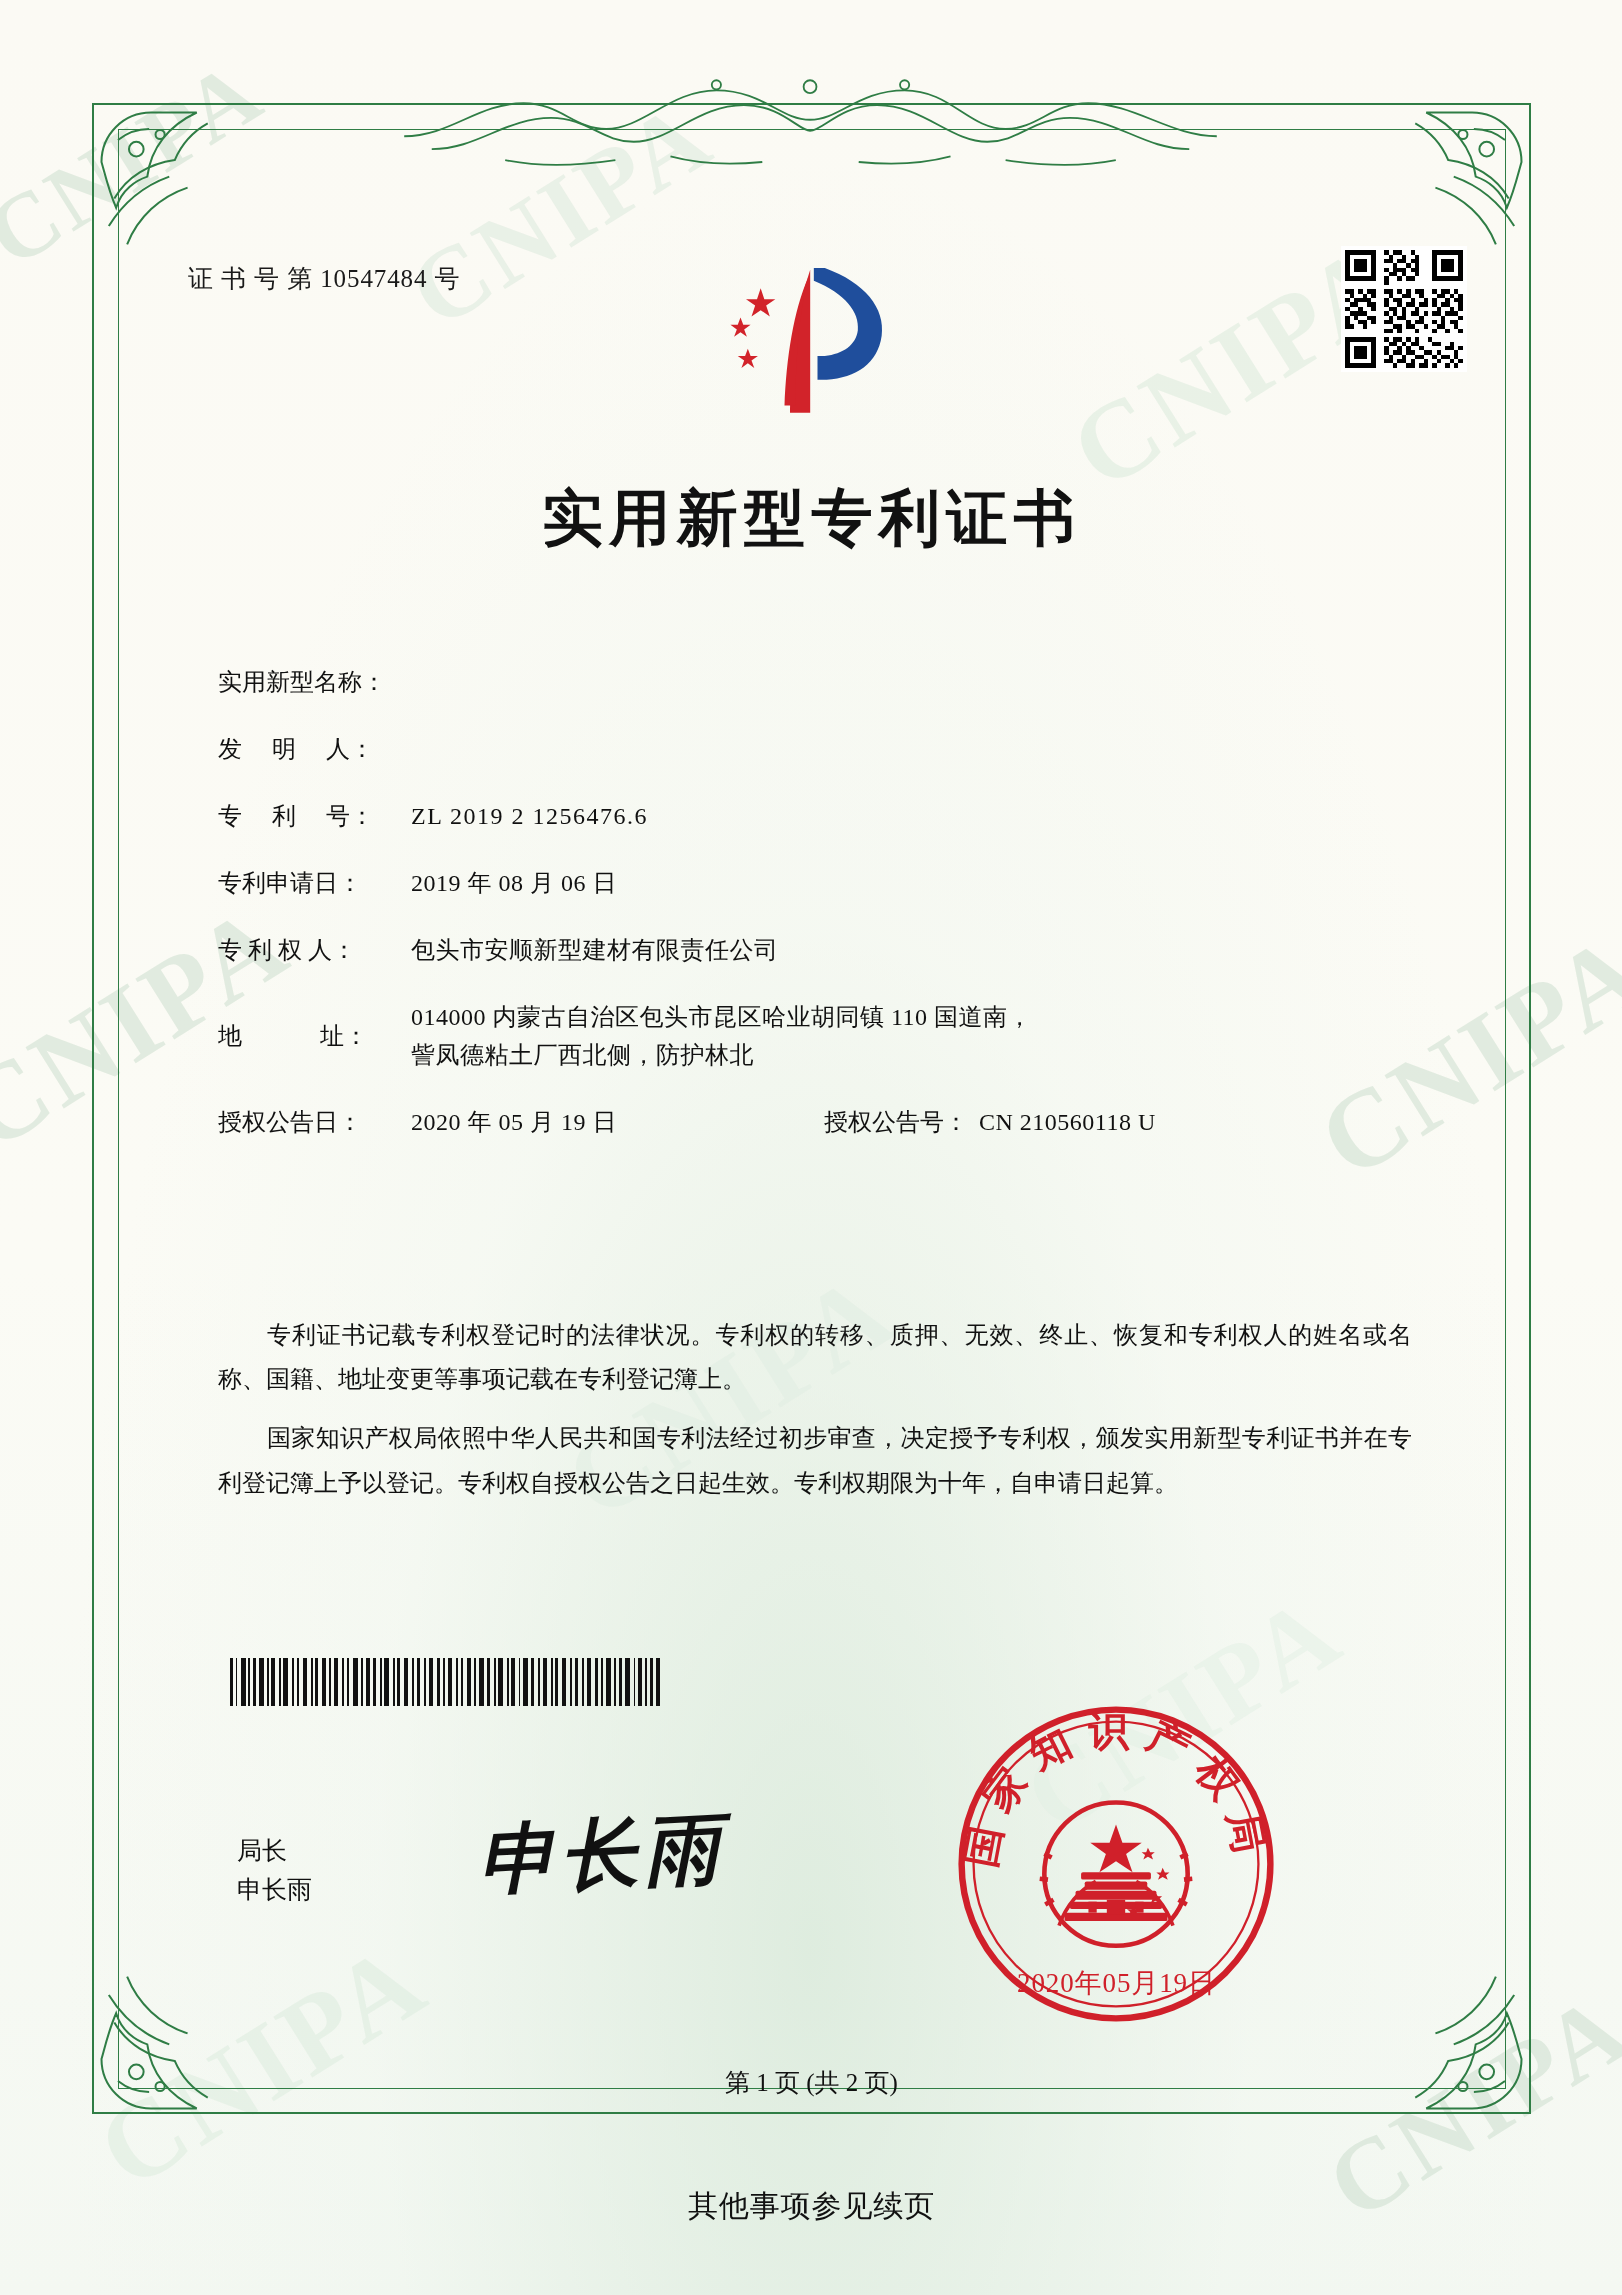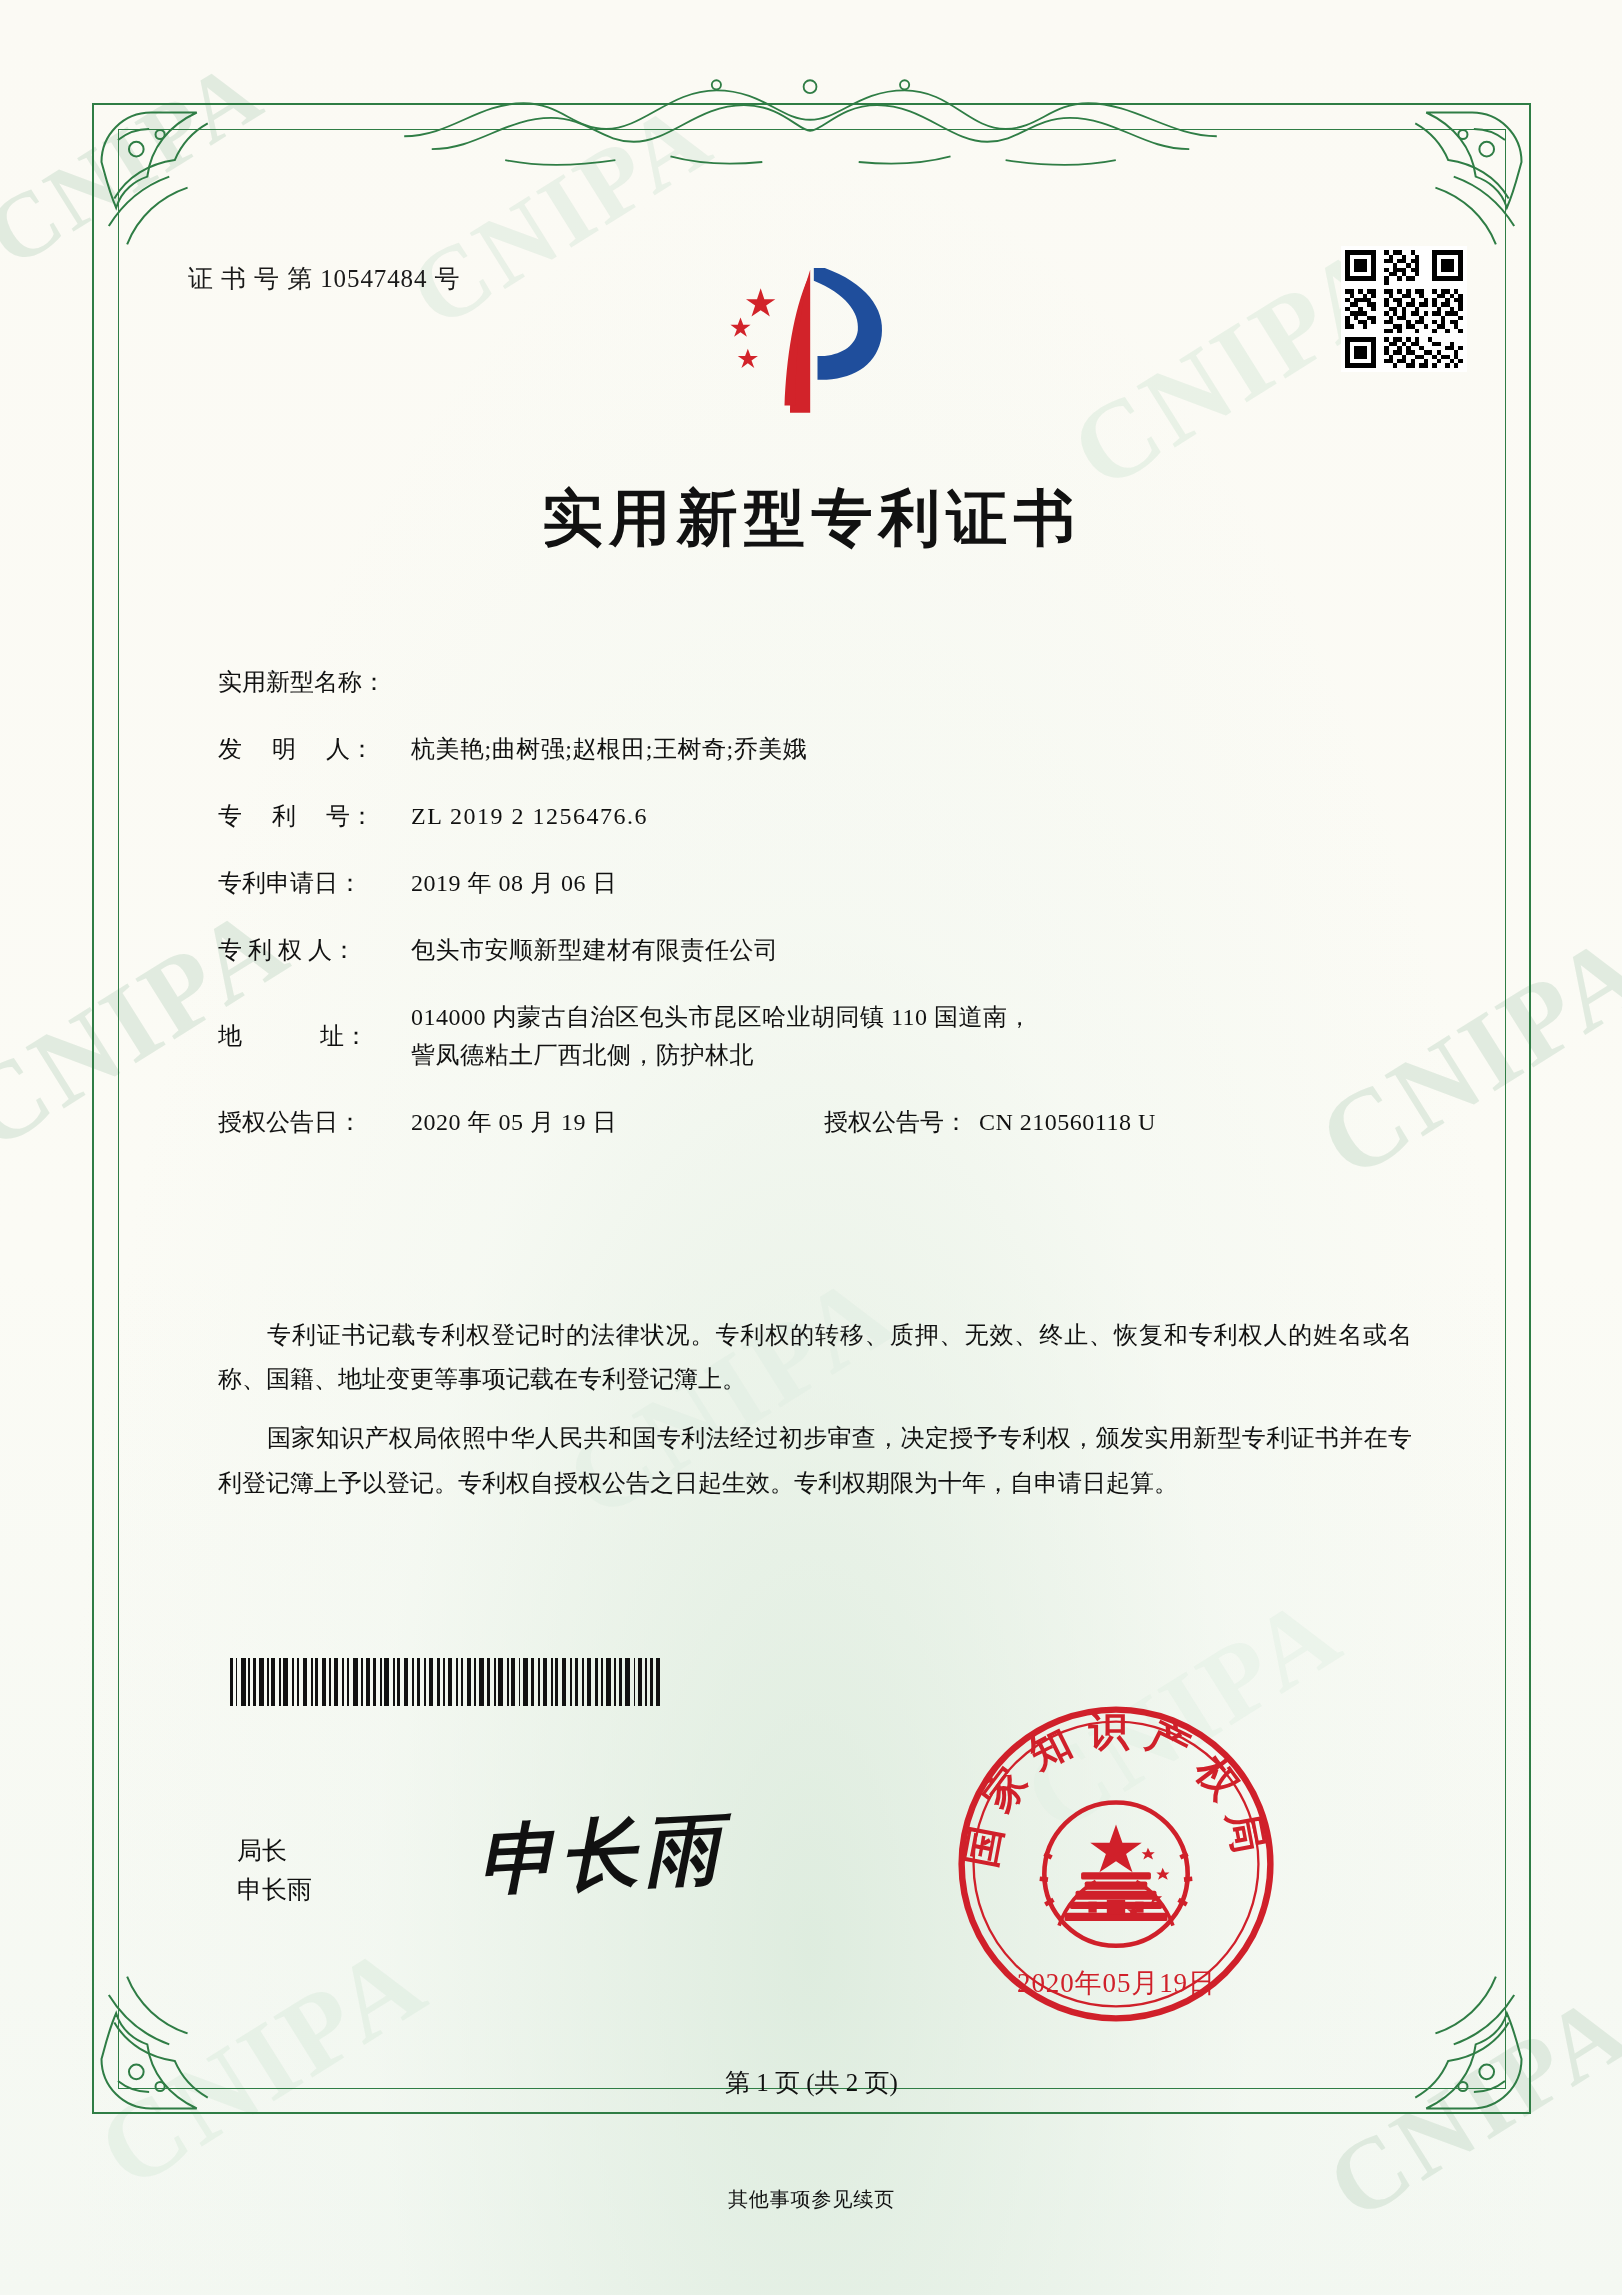--- a/index.html
+++ b/index.html
@@ -194,21 +194,21 @@
     top: 2066px;
     text-align: center;
     font-size: 25px;
     color: #111;
   }
   .footer-note {
     position: absolute;
     left: 0; right: 0;
     top: 2186px;
     text-align: center;
-    font-size: 20px;
+    font-size: 30px;
     color: #111;
     letter-spacing: 0.9px;
   }
 </style>
 </head>
 <body>
 
 <div class="page">
   <div class="page-tint"></div>
 
@@ -467,21 +467,20 @@
   <div class="title">实用新型专利证书</div>
 
   <div class="fields">
 
     <div class="field-row">
       <div class="field-label">实用新型名称：</div>
     </div>
 
     <div class="field-row">
       <div class="field-label">发　 明　 人：</div>
-      <div class="field-value">杭美艳;曲树强;赵根田;王树奇;乔美娥</div>
     </div>
 
     <div class="field-row">
       <div class="field-label">专　 利　 号：</div>
       <div class="field-value mono-ish">ZL 2019 2 1256476.6</div>
     </div>
 
     <div class="field-row">
       <div class="field-label">专利申请日：</div>
       <div class="field-value">2019 年 08 月 06 日</div>

